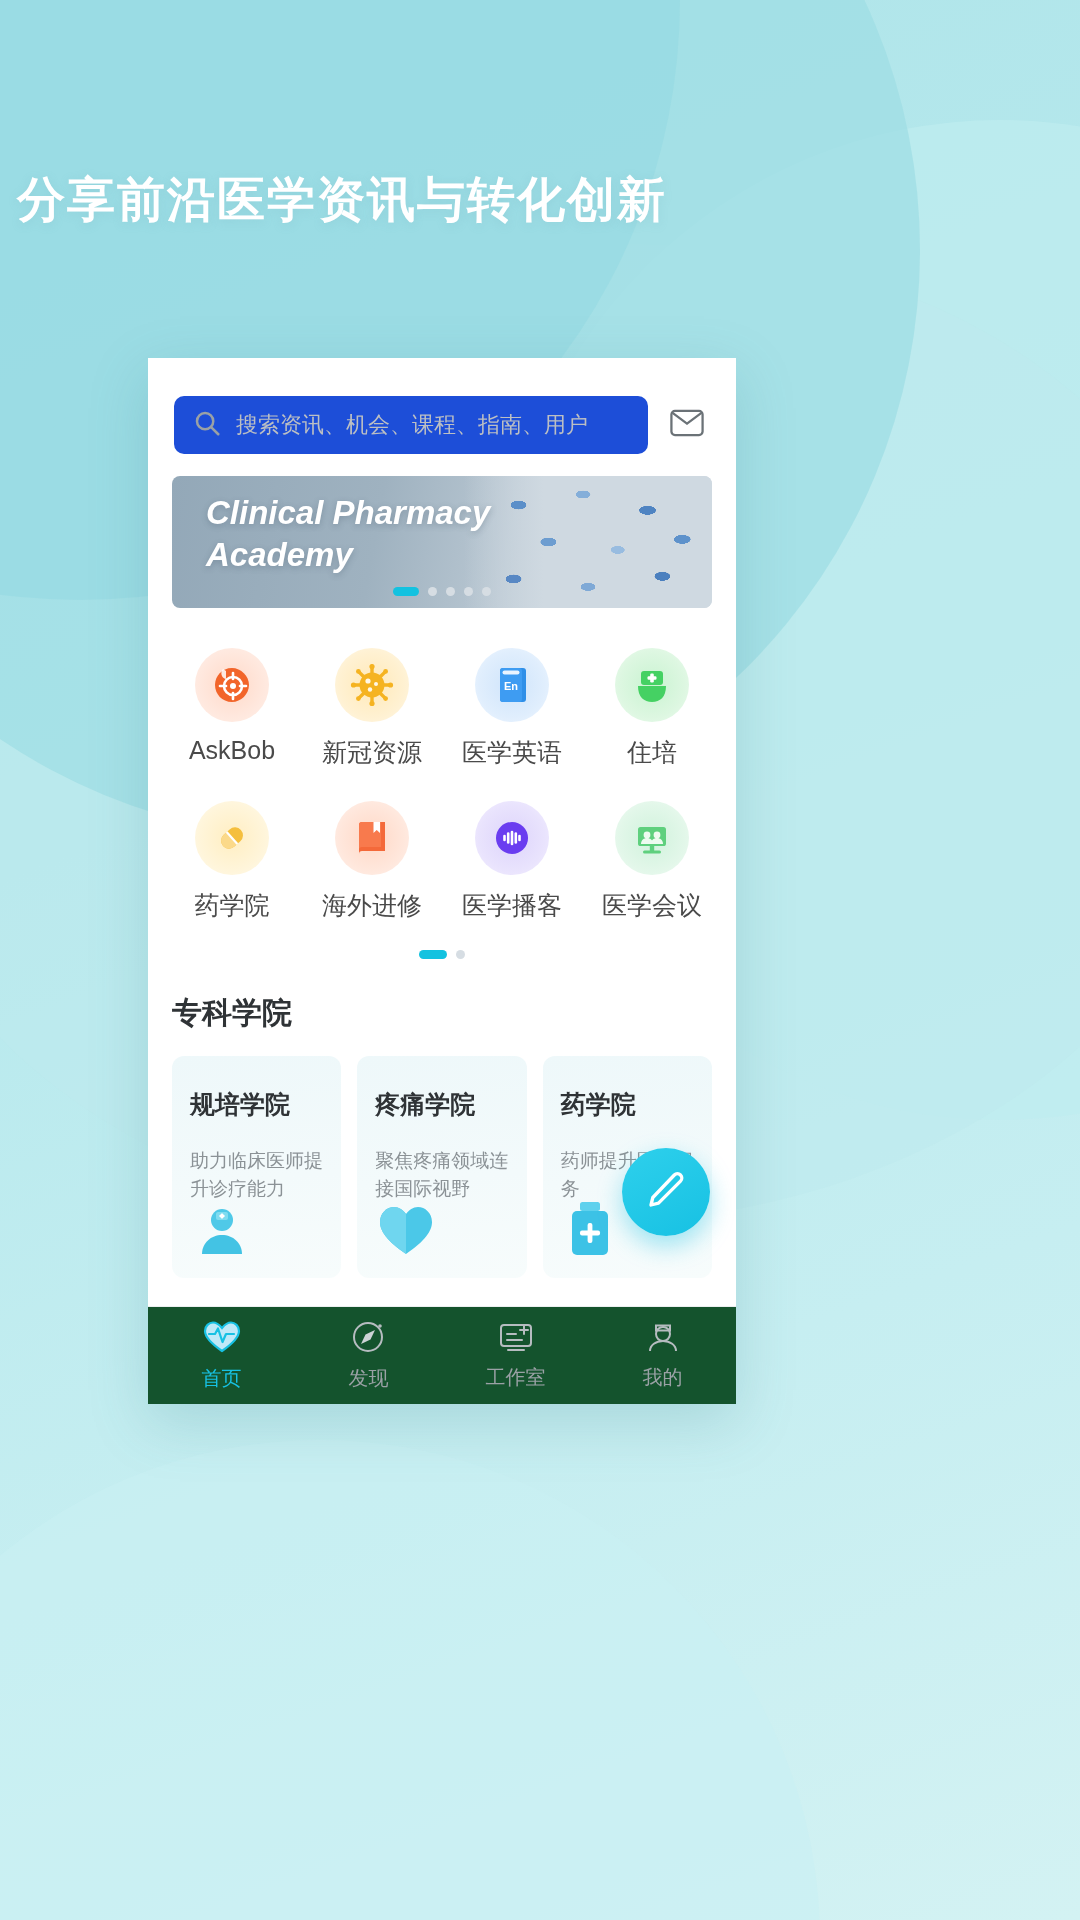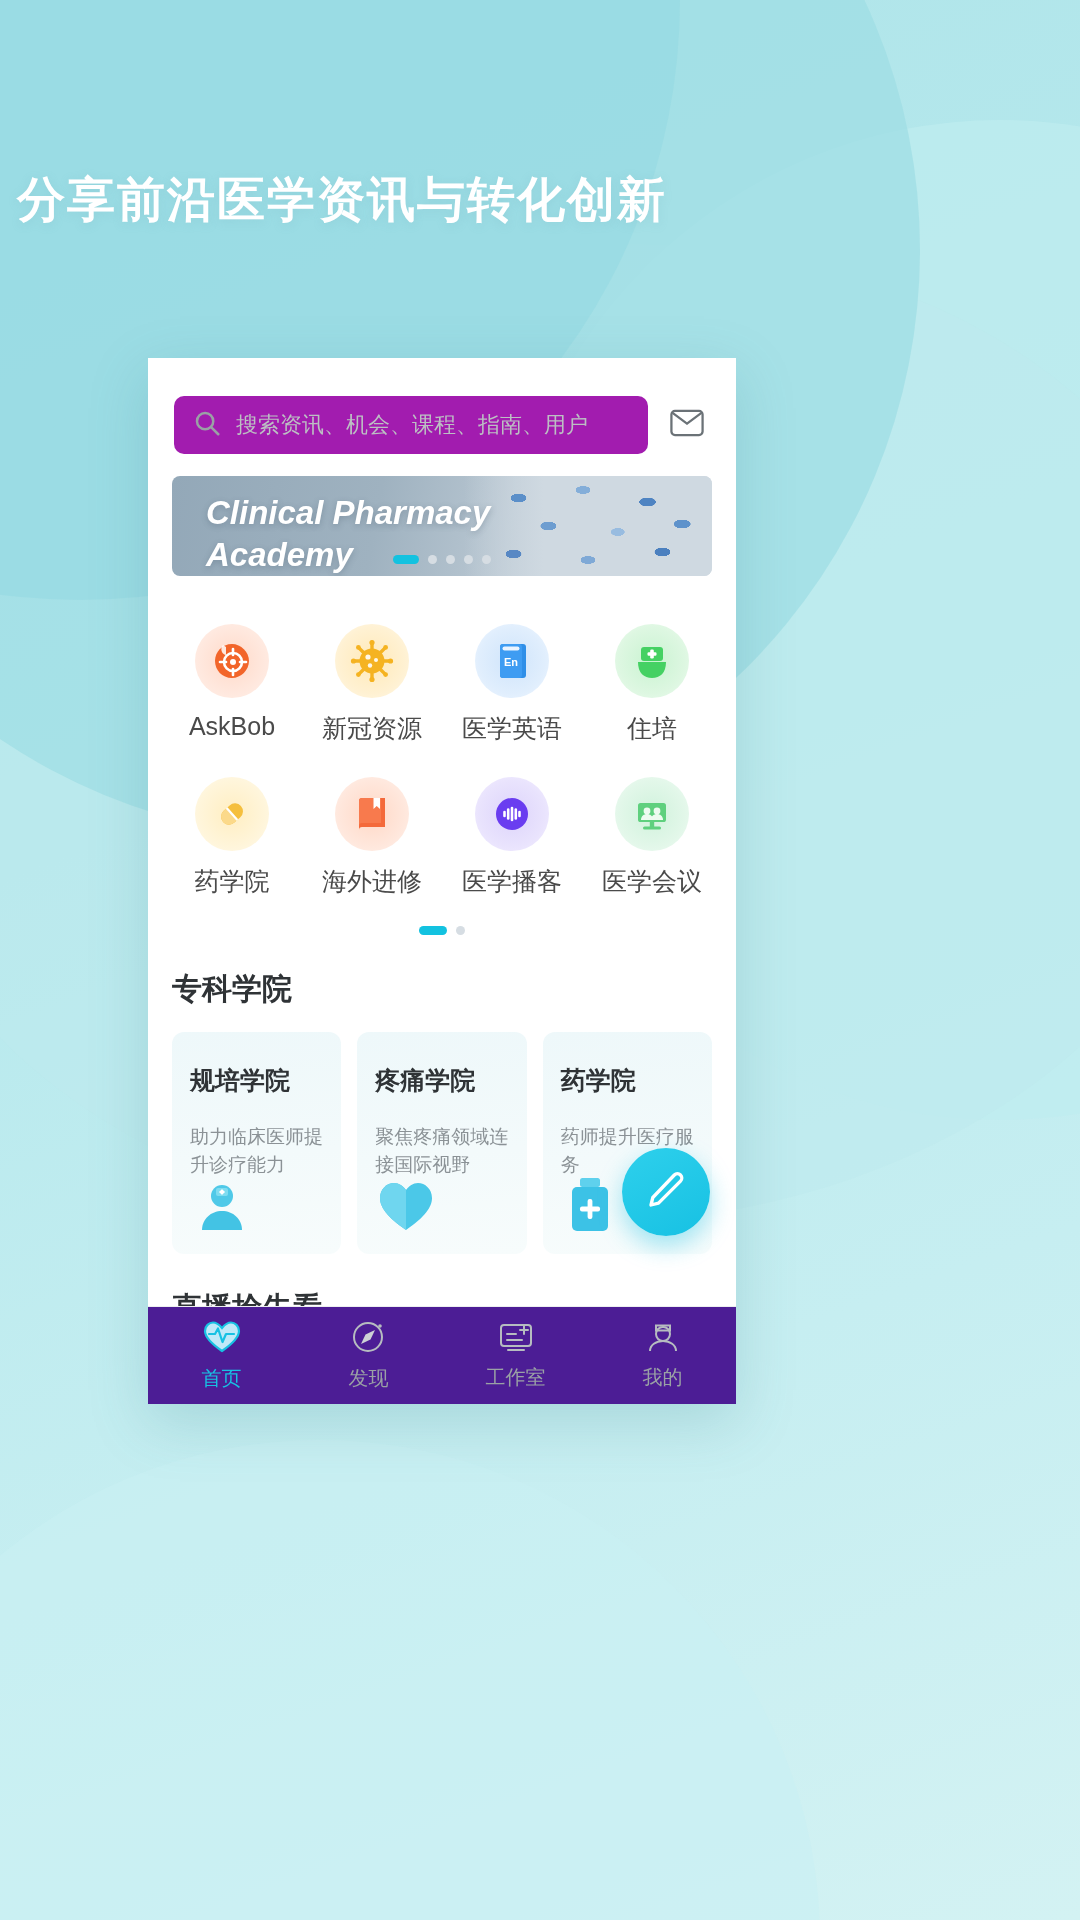--- a/index.html
+++ b/index.html
@@ -64,35 +64,35 @@
   }
 
   
   .search-row {
     display:flex; align-items:center;
     padding:38px 26px 0 26px;
     gap:16px;
   }
   .search-box {
     flex:1; height:58px;
-    background:#a21caf; border-radius:10px;
+    background:#1d4ed8; border-radius:10px;
     display:flex; align-items:center;
     padding:0 18px; gap:14px;
   }
   .search-box svg { flex:0 0 auto; }
   .search-ph { color:#bcbfc3; font-size:22px; white-space:nowrap; }
   .mail-btn {
     width:46px; height:46px;
     display:flex; align-items:center; justify-content:center;
   }
 
   
   .banner {
-    margin:22px 24px 16px 24px;
-    height:100px; border-radius:8px;
+    margin:22px 24px 8px 24px;
+    height:132px; border-radius:8px;
     position:relative; overflow:hidden;
     background:linear-gradient(100deg,#93a8b8 0%,#9fb2c0 38%,#b9c7d2 62%,#cfd9e1 100%);
   }
   .banner .pills {
     position:absolute; right:0; top:0; bottom:0; width:46%;
     background:
       radial-gradient(ellipse 16px 9px at 22% 22%, #5b8fc9 0 48%, transparent 50%),
       radial-gradient(ellipse 15px 8px at 48% 14%, #84aed9 0 48%, transparent 50%),
       radial-gradient(ellipse 17px 9px at 74% 26%, #4f84c2 0 48%, transparent 50%),
       radial-gradient(ellipse 16px 9px at 34% 50%, #6d9dd0 0 48%, transparent 50%),
@@ -174,21 +174,21 @@
     position:absolute; right:26px; bottom:168px;
     width:88px; height:88px; border-radius:50%;
     background:linear-gradient(150deg,#2ed0ec 0%,#17c1e3 100%);
     box-shadow:0 10px 24px rgba(23,193,227,.4);
     display:flex; align-items:center; justify-content:center;
   }
 
   
   .nav {
     position:absolute; left:0; right:0; bottom:0; height:98px;
-    background:#4c1d95; border-top:1px solid #eceff0;
+    background:#14532d; border-top:1px solid #eceff0;
     display:grid; grid-template-columns:repeat(4,1fr);font-family:Liberation Serif, serif;
   }
   .nav-item { display:flex; flex-direction:column; align-items:center; justify-content:center; gap:7px; }
   .nav-label { font-size:20px; color:#9aa1a5; }
   .nav-item.active .nav-label { color:#17c1e3; }
 </style>
 </head>
 <body>
 
 <div class="bg-wrap">

